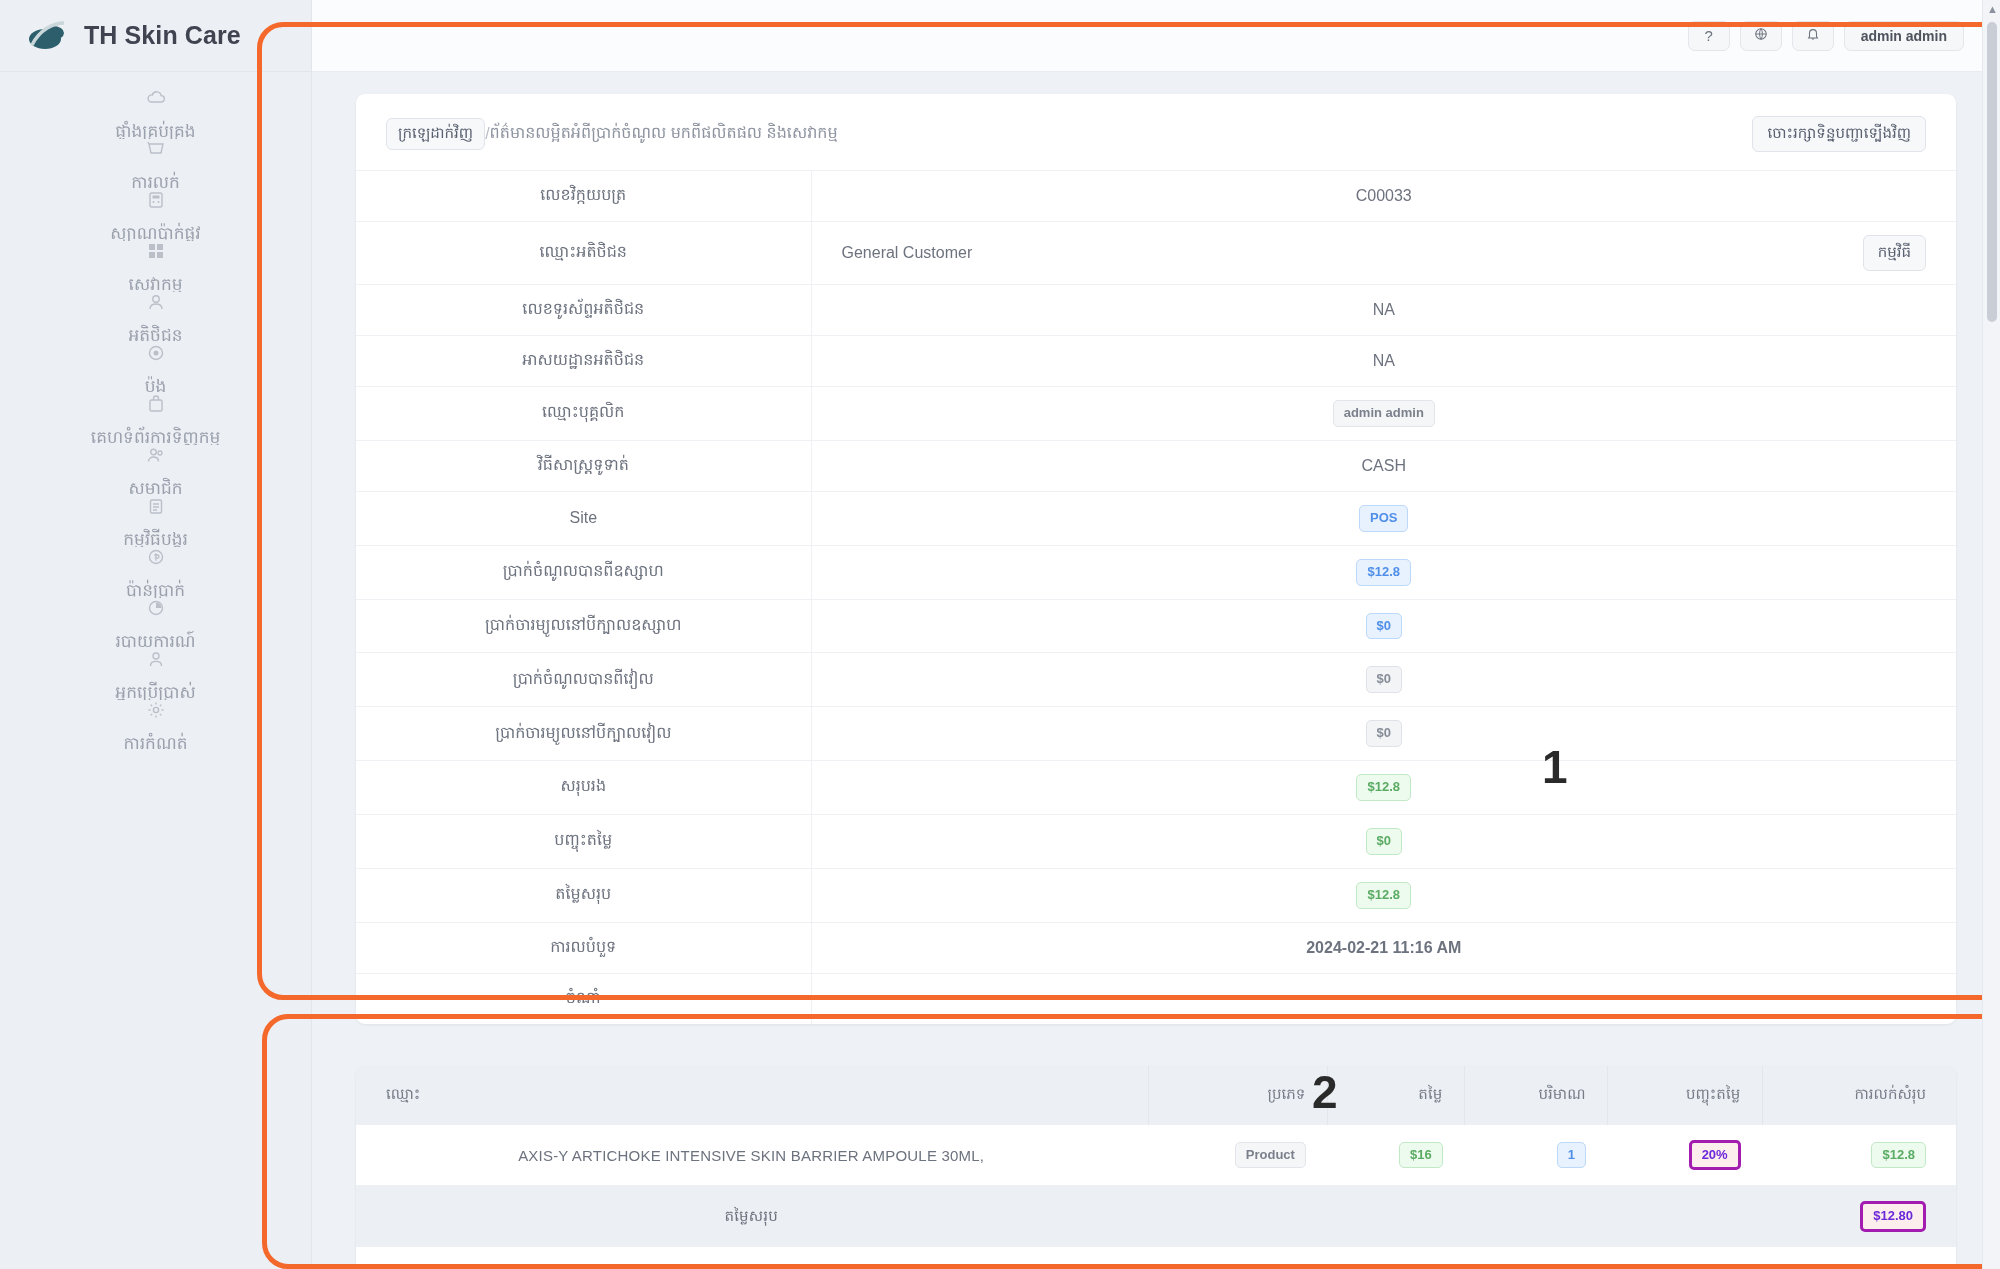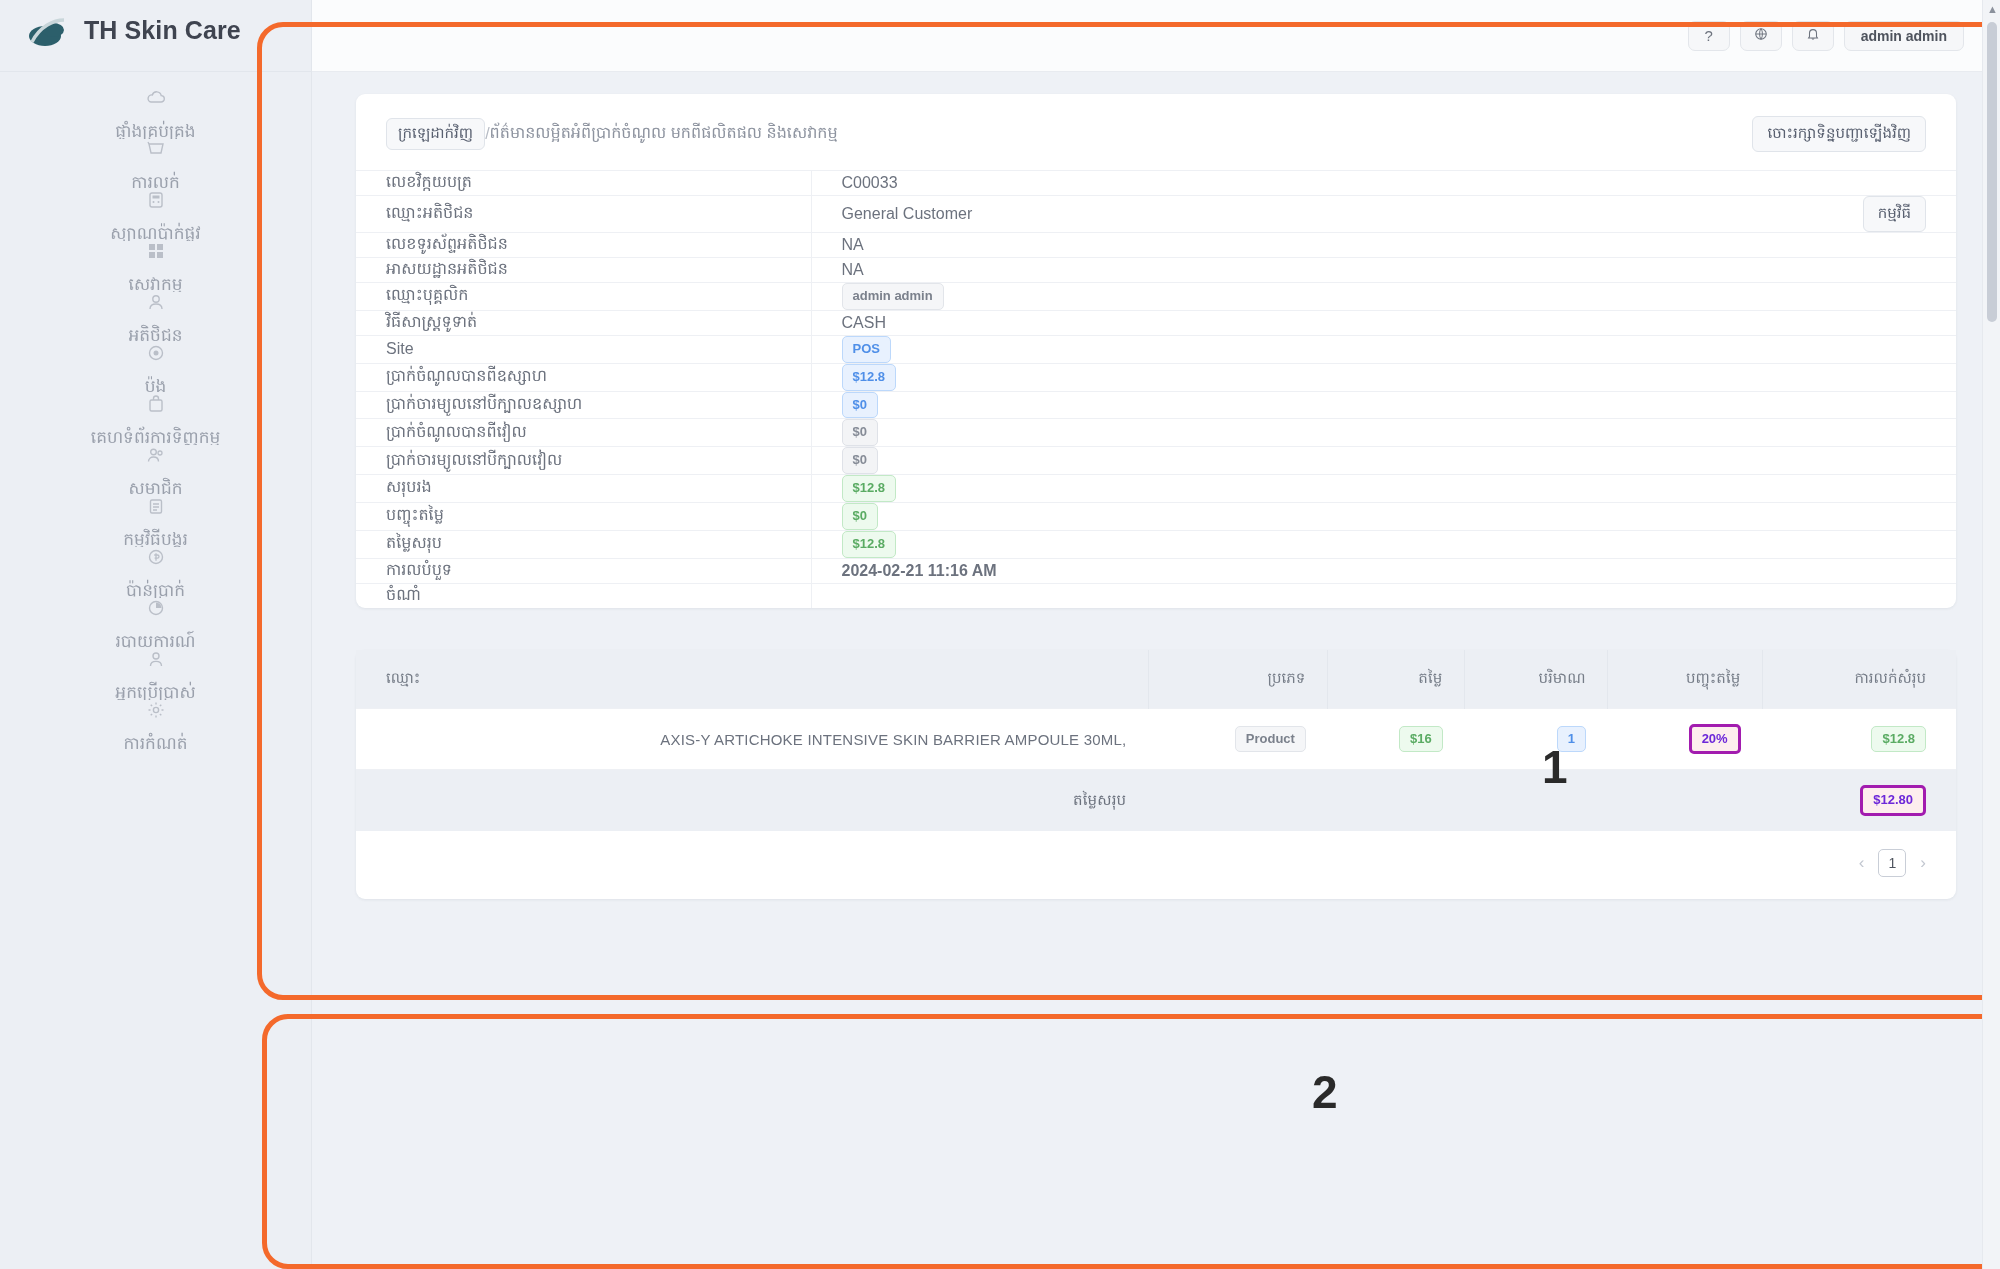--- a/index.html
+++ b/index.html
@@ -11,21 +11,21 @@
   }
   .app { display: flex; width: 2000px; height: 1269px; position: relative; }
 
   
   .sidebar {
     width: 312px; flex: 0 0 312px; height: 1269px;
     background: #eceff4;
     border-right: 1px solid #e2e6ec;
   }
   .brand {
-    height: 72px; display: flex; align-items: flex-start; gap: 16px;
+    height: 72px; display: flex; align-items: center; gap: 16px;
     padding: 16px 26px; border-bottom: 1px solid #e2e6ec;
   }
   .brand-logo { width: 42px; height: 34px; position: relative; flex: 0 0 42px; }
   .brand-title { font-size: 25px; font-weight: 700; color: #3f4450; letter-spacing: .1px; }
   .menu { padding: 16px 0 0 0; }
   .menu-item {
     display: flex; align-items: center; gap: 12px;
     height: 51px; padding: 0 26px; cursor: pointer;
     color: #9aa0ac; font-size: 17px; flex-direction: column;
   }
@@ -69,21 +69,21 @@
   .ghost-btn {
     border: 1px solid #e0e4ea; background: #f7f8fa; border-radius: 6px;
     padding: 6px 14px; color: #596070; font-size: 15px; cursor: pointer;
   }
 
   
   table.detail { width: 100%; border-collapse: collapse; }
   table.detail tr { border-top: 1px solid #eef0f4; }
   table.detail tr:first-child { border-top: 1px solid #eef0f4; }
   table.detail td {
-    padding: 0 30px; font-size: 16px; color: #6c727e; vertical-align: middle;
+    padding: 13px 30px; font-size: 16px; color: #6c727e; vertical-align: middle; text-align: center;
   }
   td.lbl { width: 455px; border-right: 1px solid #eef0f4; }
   td.val { color: #5b6personal; }
   td.val { color: #5f6570; }
   td.val-strong { font-weight: 700; color: #3f4450; }
   .cell-flex { display: flex; align-items: center; justify-content: space-between; }
 
   .badge {
     display: inline-block; padding: 3px 10px; border-radius: 5px;
     font-size: 13px; font-weight: 700; line-height: 1.45;
@@ -100,21 +100,21 @@
   table.items thead th {
     background: #eceff4; color: #767d88; font-size: 15px; font-weight: 400;
     padding: 18px 22px; text-align: right; border-right: 1px solid #e3e7ed;
   }
   table.items thead th.first { text-align: left; padding-left: 30px; }
   table.items thead th.last { border-right: none; padding-right: 30px; }
   table.items tbody td {
     padding: 15px 22px; font-size: 15px; color: #6c727e; text-align: right;
     border-top: 1px solid #eef0f4;
   }
-  table.items tbody td.first { text-align: right; padding-left: 20px; letter-spacing: .2px; }
+  table.items tbody td.first { text-align: center; padding-left: 20px; letter-spacing: .2px; }
   table.items tbody td.last { padding-right: 30px; }
   tr.total-row td { background: #eceff4; border-top: 1px solid #e3e7ed; }
 
   .pager { display: flex; align-items: center; justify-content: flex-end; gap: 14px;
            padding: 18px 30px 22px 30px; }
   .pg-arrow { color: #c2c7d0; font-size: 17px; cursor: pointer; }
   .pg-num {
     min-width: 28px; height: 28px; border: 1px solid #c9ced7; border-radius: 5px;
     display: flex; align-items: center; justify-content: center;
     font-size: 14px; color: #4f555f; background: #fff; cursor: pointer;

